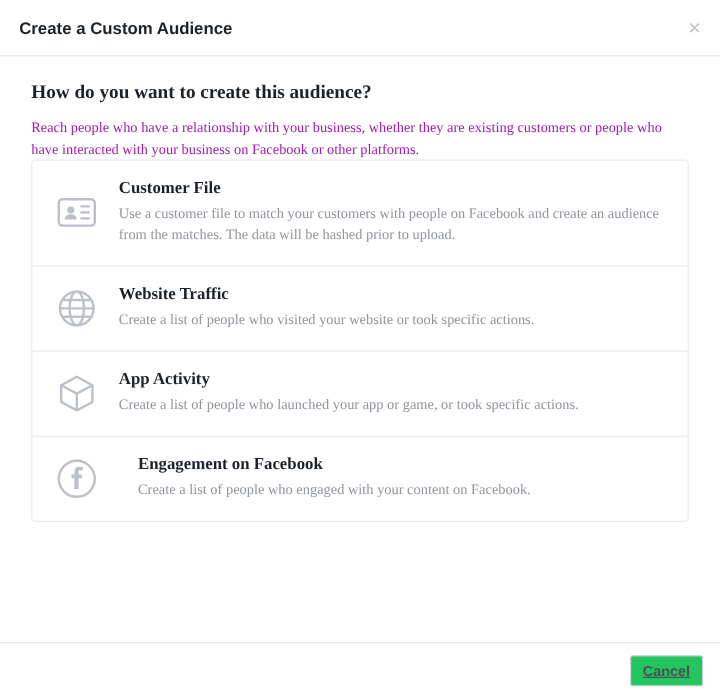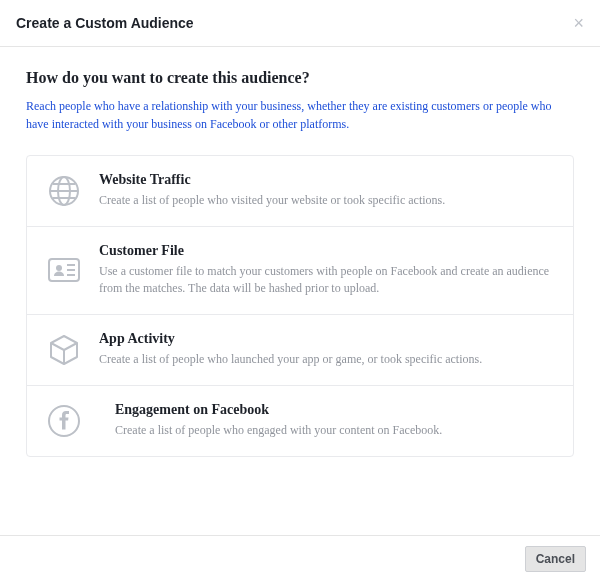--- a/index.html
+++ b/index.html
@@ -34,23 +34,23 @@
       font-family: Liberation Serif, serif;
     }
     .question {
       font-size: 16px;
       font-weight: bold;
       color: #1d2129;
       margin-bottom: 10px;
     }
     .intro {
       font-size: 12px;
-      color: #1d4ed8;
+      color: #a21caf;
       line-height: 1.5;
-      margin-bottom: 22px;
+      margin-bottom: 0;
     }
     .options {
       border: 1px solid #e9eaed;
       border-radius: 4px;
       background: #fff;
     }
     .option {
       display: flex;
       align-items: center;
       gap: 16px;
@@ -92,71 +92,72 @@
       position: absolute;
       bottom: 0;
       left: 0;
       right: 0;
       background: #fff;
     }
     .btn-cancel {
       font-size: 12px;
       font-weight: bold;
       color: #4b4f56;
-      background: #e5e5e5;
+      background: #22c55e;
       border: 1px solid #ced0d4;
       border-radius: 2px;
       padding: 5px 10px;
       cursor: pointer;
+      text-decoration: underline;
     }
   </style>
 </head>
 <body>
 
 <div class="modal-header">
   <div class="modal-title">Create a Custom Audience</div>
   <div class="close-icon">×</div>
 </div>
 
 <div class="modal-body">
   <div class="question">How do you want to create this audience?</div>
   <div class="intro">Reach people who have a relationship with your business, whether they are existing customers or people who have interacted with your business on Facebook or other platforms.</div>
 
   <div class="options">
 
     <div class="option">
       <div class="opt-icon">
         <svg width="38" height="38" viewBox="0 0 38 38">
-          <circle cx="19" cy="19" r="14" fill="none" stroke="#bcc0c7" stroke-width="2"></circle>
-          <ellipse cx="19" cy="19" rx="6" ry="14" fill="none" stroke="#bcc0c7" stroke-width="2"></ellipse>
-          <line x1="5" y1="19" x2="33" y2="19" stroke="#bcc0c7" stroke-width="2"></line>
-          <path d="M7.5 12 h23" stroke="#bcc0c7" stroke-width="2" fill="none"></path>
-          <path d="M7.5 26 h23" stroke="#bcc0c7" stroke-width="2" fill="none"></path>
-        </svg>
-      </div>
-      <div class="opt-text">
-        <div class="opt-title">Website Traffic</div>
-        <div class="opt-desc">Create a list of people who visited your website or took specific actions.</div>
-      </div>
-    </div>
-
-    <div class="option">
-      <div class="opt-icon">
-        <svg width="38" height="38" viewBox="0 0 38 38">
           <rect x="4" y="8" width="30" height="22" rx="3" fill="none" stroke="#bcc0c7" stroke-width="2"></rect>
           <circle cx="14" cy="17" r="3" fill="#bcc0c7"></circle>
           <path d="M9 25 c0-3 2.5-4.5 5-4.5 s5 1.5 5 4.5" fill="#bcc0c7"></path>
           <line x1="22" y1="14" x2="30" y2="14" stroke="#bcc0c7" stroke-width="2"></line>
           <line x1="22" y1="19" x2="30" y2="19" stroke="#bcc0c7" stroke-width="2"></line>
           <line x1="22" y1="24" x2="30" y2="24" stroke="#bcc0c7" stroke-width="2"></line>
         </svg>
       </div>
       <div class="opt-text">
         <div class="opt-title">Customer File</div>
         <div class="opt-desc">Use a customer file to match your customers with people on Facebook and create an audience from the matches. The data will be hashed prior to upload.</div>
+      </div>
+    </div>
+
+    <div class="option">
+      <div class="opt-icon">
+        <svg width="38" height="38" viewBox="0 0 38 38">
+          <circle cx="19" cy="19" r="14" fill="none" stroke="#bcc0c7" stroke-width="2"></circle>
+          <ellipse cx="19" cy="19" rx="6" ry="14" fill="none" stroke="#bcc0c7" stroke-width="2"></ellipse>
+          <line x1="5" y1="19" x2="33" y2="19" stroke="#bcc0c7" stroke-width="2"></line>
+          <path d="M7.5 12 h23" stroke="#bcc0c7" stroke-width="2" fill="none"></path>
+          <path d="M7.5 26 h23" stroke="#bcc0c7" stroke-width="2" fill="none"></path>
+        </svg>
+      </div>
+      <div class="opt-text">
+        <div class="opt-title">Website Traffic</div>
+        <div class="opt-desc">Create a list of people who visited your website or took specific actions.</div>
       </div>
     </div>
 
     <div class="option">
       <div class="opt-icon">
         <svg width="38" height="38" viewBox="0 0 38 38">
           <path d="M19 5 L32 12 L32 26 L19 33 L6 26 L6 12 Z" fill="none" stroke="#bcc0c7" stroke-width="2" stroke-linejoin="round"></path>
           <path d="M6 12 L19 19 L32 12" fill="none" stroke="#bcc0c7" stroke-width="2" stroke-linejoin="round"></path>
           <line x1="19" y1="19" x2="19" y2="33" stroke="#bcc0c7" stroke-width="2"></line>
         </svg>

